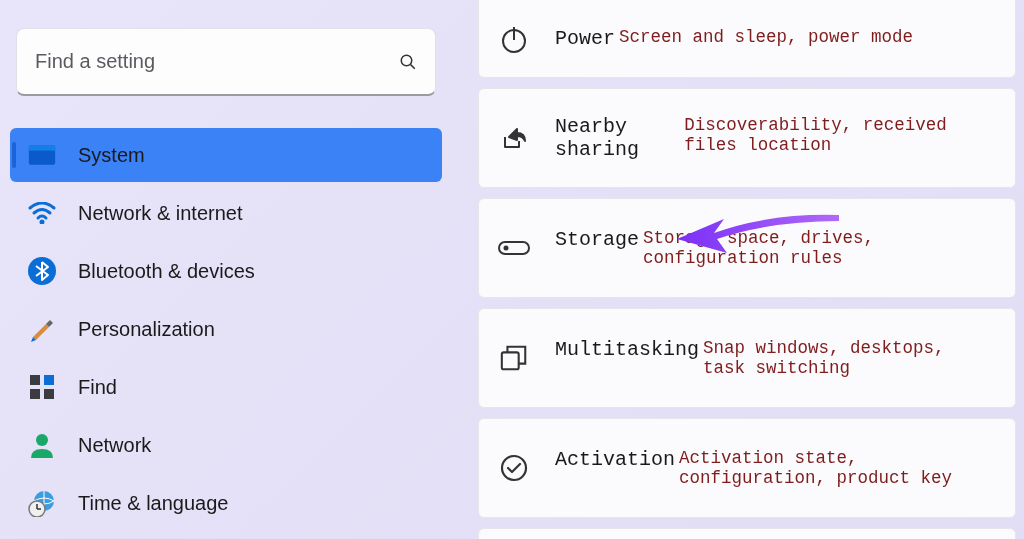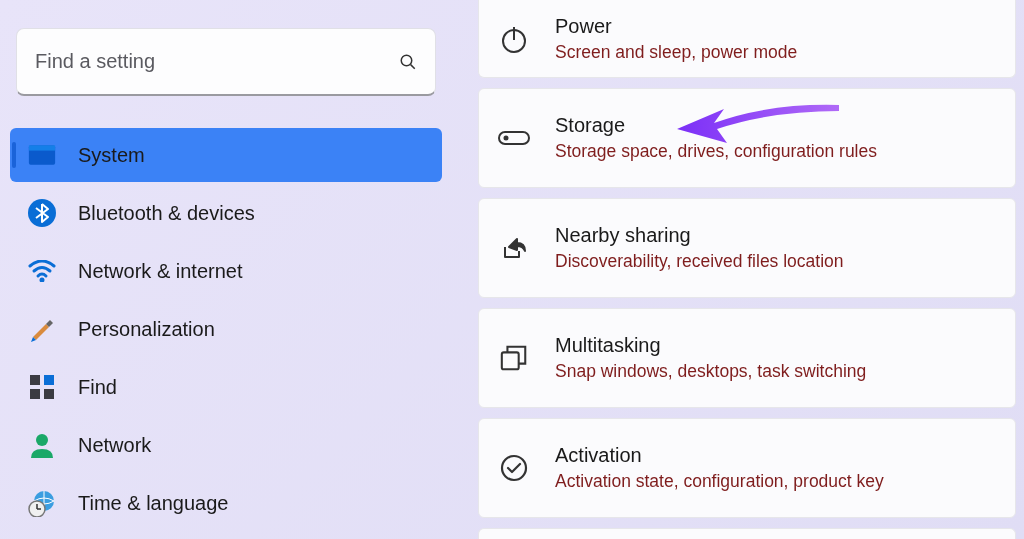--- a/index.html
+++ b/index.html
@@ -88,21 +88,21 @@
       position: relative;
     }
     .card.first { border-top-left-radius: 0; border-top-right-radius: 0; min-height: 78px; border-top: none; }
     .card.last { border-bottom-left-radius: 0; border-bottom-right-radius: 0; min-height: 30px; border-bottom: none; }
     .card-icon {
       width: 34px; height: 34px;
       display: flex; align-items: center; justify-content: center;
       color: #333;
       flex-shrink: 0;
     }
-    .card-text { display: flex; flex-direction: column; gap: 4px; }
+    .card-text { display: flex; flex-direction: row; gap: 4px; font-family: Liberation Mono, monospace; }
     .card-title { font-size: 20px; color: #1a1a1a; }
     .card-sub { font-size: 17.5px; color: #7f1d1d; }
     .arrow-annotation {
       position: absolute;
       left: 190px;
       top: 6px;
       width: 180px;
       height: 60px;
       pointer-events: none;
     }
@@ -129,43 +129,43 @@
         <svg viewBox="0 0 32 24" width="32" height="24">
           <rect x="1" y="1" width="30" height="22" rx="2" fill="#0a5acc"></rect>
           <rect x="1" y="1" width="30" height="6" fill="#147fe8"></rect>
         </svg>
       </span>
       <span>System</span>
     </div>
 
     <div class="nav-item">
       <span class="nav-icon">
-        <svg viewBox="0 0 28 28" width="28" height="28">
-          <circle cx="14" cy="14" r="14" fill="#0a6ed6"></circle>
-          <path d="M14 5 L14 23 L20 18 L8 9 M14 5 L20 10 L8 19" stroke="#fff" stroke-width="2" fill="none" stroke-linejoin="round"></path>
-        </svg>
-      </span>
-      <span>Bluetooth &amp; devices</span>
-    </div>
-
-    <div class="nav-item">
-      <span class="nav-icon">
         <svg viewBox="0 0 28 22" width="28" height="22">
           <path d="M2 6 Q14 -4 26 6" stroke="#0a6ed6" stroke-width="3" fill="none" stroke-linecap="round"></path>
           <path d="M6 11 Q14 4 22 11" stroke="#0a6ed6" stroke-width="3" fill="none" stroke-linecap="round"></path>
           <path d="M10 16 Q14 12 18 16" stroke="#0a6ed6" stroke-width="3" fill="none" stroke-linecap="round"></path>
           <circle cx="14" cy="20" r="2.5" fill="#0a6ed6"></circle>
         </svg>
       </span>
       <span>Network &amp; internet</span>
     </div>
 
     <div class="nav-item">
       <span class="nav-icon">
         <svg viewBox="0 0 28 28" width="28" height="28">
+          <circle cx="14" cy="14" r="14" fill="#0a6ed6"></circle>
+          <path d="M14 5 L14 23 L20 18 L8 9 M14 5 L20 10 L8 19" stroke="#fff" stroke-width="2" fill="none" stroke-linejoin="round"></path>
+        </svg>
+      </span>
+      <span>Bluetooth &amp; devices</span>
+    </div>
+
+    <div class="nav-item">
+      <span class="nav-icon">
+        <svg viewBox="0 0 28 28" width="28" height="28">
           <path d="M5 22 L18 9 L21 12 L8 25 Z" fill="#d98b3e"></path>
           <path d="M18 9 L22 5 L25 8 L21 12 Z" fill="#666"></path>
           <path d="M5 22 L3 27 L8 25 Z" fill="#0a6ed6"></path>
         </svg>
       </span>
       <span>Personalization</span>
     </div>
 
     <div class="nav-item">
       <span class="nav-icon">
@@ -210,20 +210,33 @@
   <div class="card first">
     <span class="card-icon">
       <svg viewBox="0 0 30 30" width="30" height="30" fill="none" stroke="#333" stroke-width="2">
         <circle cx="15" cy="17" r="11"></circle>
         <line x1="15" y1="3" x2="15" y2="16"></line>
       </svg>
     </span>
     <div class="card-text">
       <div class="card-title">Power</div>
       <div class="card-sub">Screen and sleep, power mode</div>
+    </div>
+  </div>
+
+  <div class="card">
+    <span class="card-icon">
+      <svg viewBox="0 0 30 30" width="30" height="30" fill="none" stroke="#333" stroke-width="2" stroke-linejoin="round">
+        <path d="M6 14 L6 24 L20 24 L20 18"></path>
+        <path d="M10 14 L18 6 L18 10 Q26 10 26 18 Q24 13 18 13 L18 17 Z" fill="#333"></path>
+      </svg>
+    </span>
+    <div class="card-text">
+      <div class="card-title">Nearby sharing</div>
+      <div class="card-sub">Discoverability, received files location</div>
     </div>
   </div>
 
   <div class="card">
     <span class="card-icon">
       <svg viewBox="0 0 34 20" width="34" height="20" fill="none" stroke="#333" stroke-width="2">
         <rect x="2" y="4" width="30" height="12" rx="6"></rect>
         <circle cx="9" cy="10" r="1.5" fill="#333"></circle>
       </svg>
     </span>
@@ -237,33 +250,20 @@
           <stop offset="0%" stop-color="#7b2ff7"></stop>
           <stop offset="100%" stop-color="#b06af7"></stop>
         </linearGradient>
       </defs>
       <path d="M170 10 Q100 8 45 28 L55 14 L8 34 L58 48 L48 34 Q102 16 170 16 Z" fill="url(#ag)"></path>
     </svg>
   </div>
 
   <div class="card">
     <span class="card-icon">
-      <svg viewBox="0 0 30 30" width="30" height="30" fill="none" stroke="#333" stroke-width="2" stroke-linejoin="round">
-        <path d="M6 14 L6 24 L20 24 L20 18"></path>
-        <path d="M10 14 L18 6 L18 10 Q26 10 26 18 Q24 13 18 13 L18 17 Z" fill="#333"></path>
-      </svg>
-    </span>
-    <div class="card-text">
-      <div class="card-title">Nearby sharing</div>
-      <div class="card-sub">Discoverability, received files location</div>
-    </div>
-  </div>
-
-  <div class="card">
-    <span class="card-icon">
       <svg viewBox="0 0 32 32" width="30" height="30" fill="none" stroke="#333" stroke-width="2.2">
         <rect x="3" y="10" width="18" height="18" rx="2"></rect>
         <path d="M9 10 L9 4 L28 4 L28 22 L21 22"></path>
       </svg>
     </span>
     <div class="card-text">
       <div class="card-title">Multitasking</div>
       <div class="card-sub">Snap windows, desktops, task switching</div>
     </div>
   </div>

